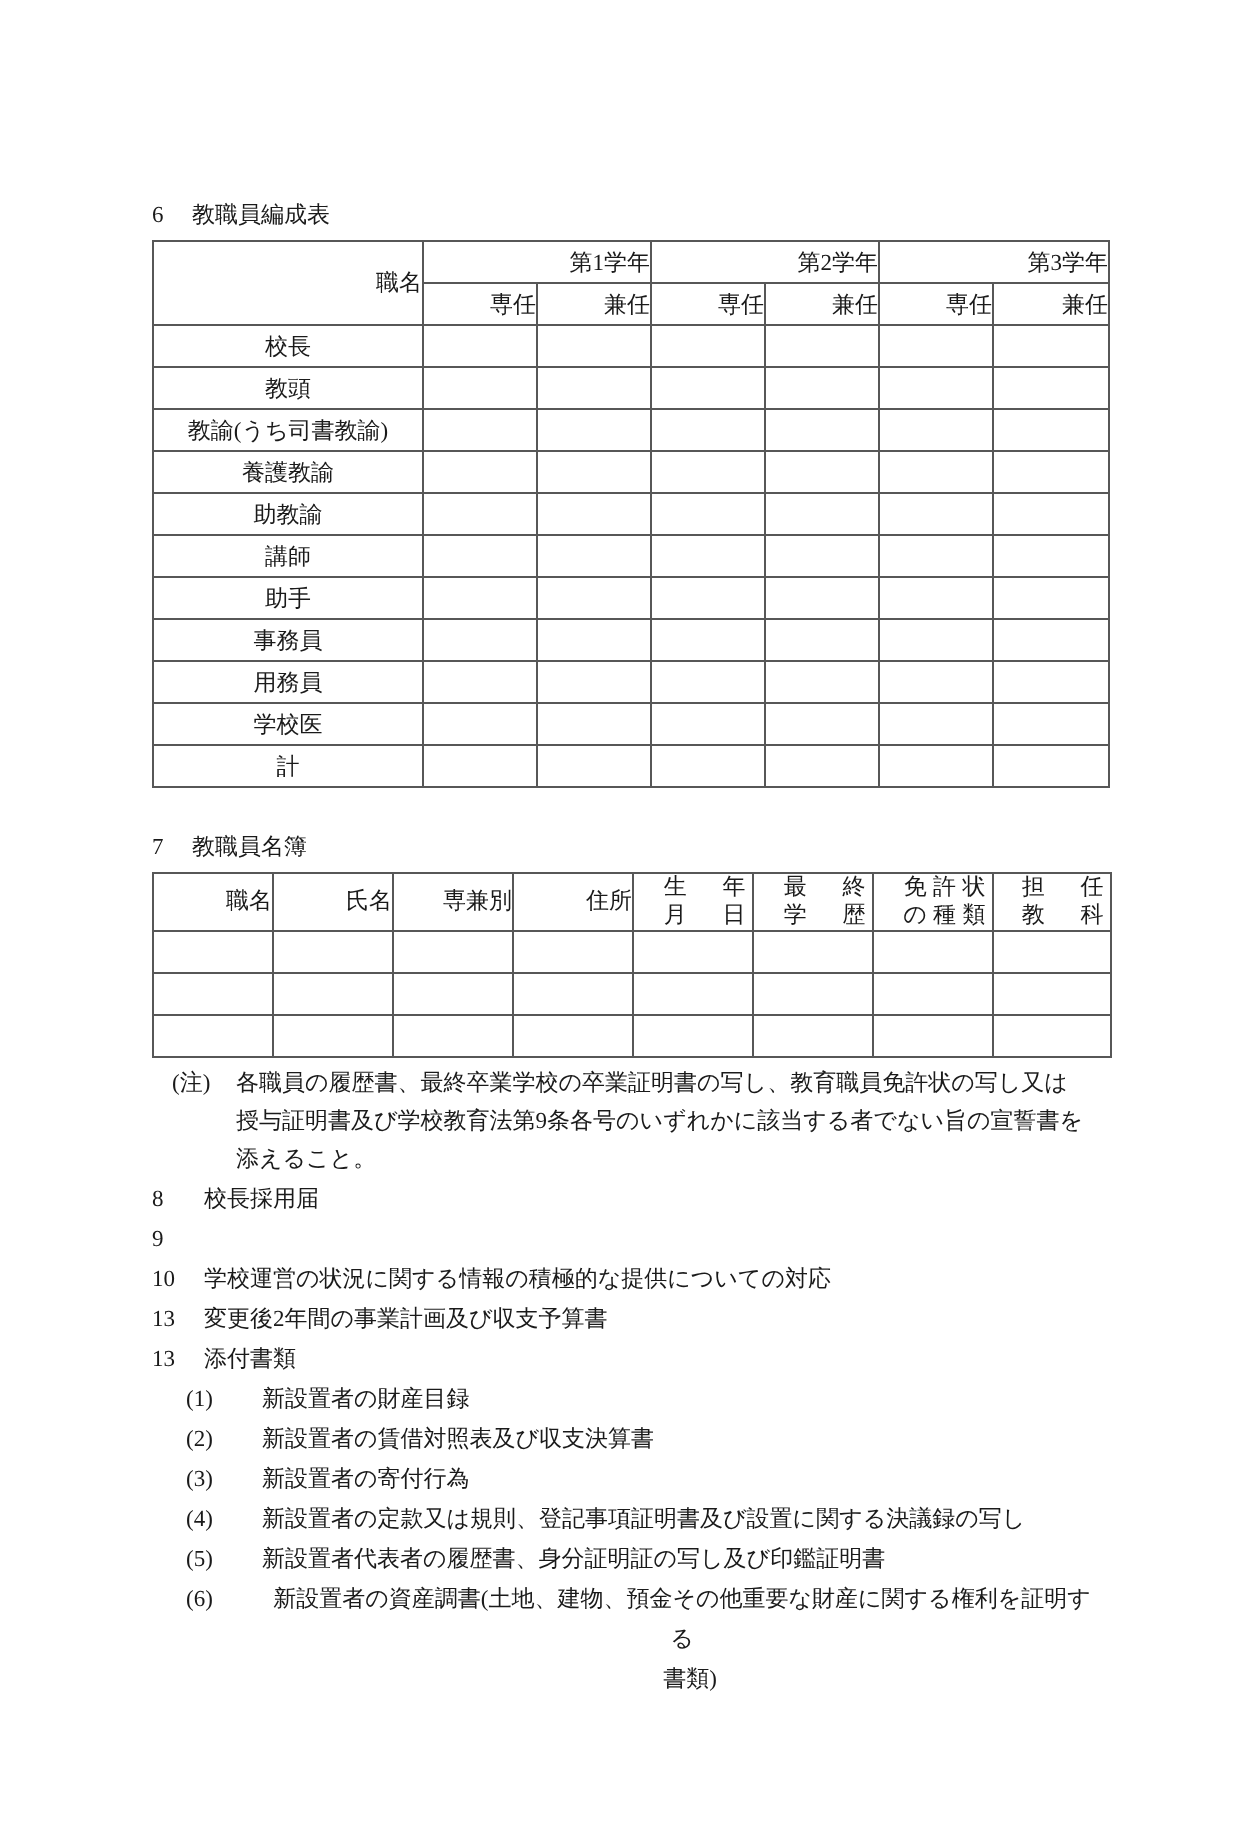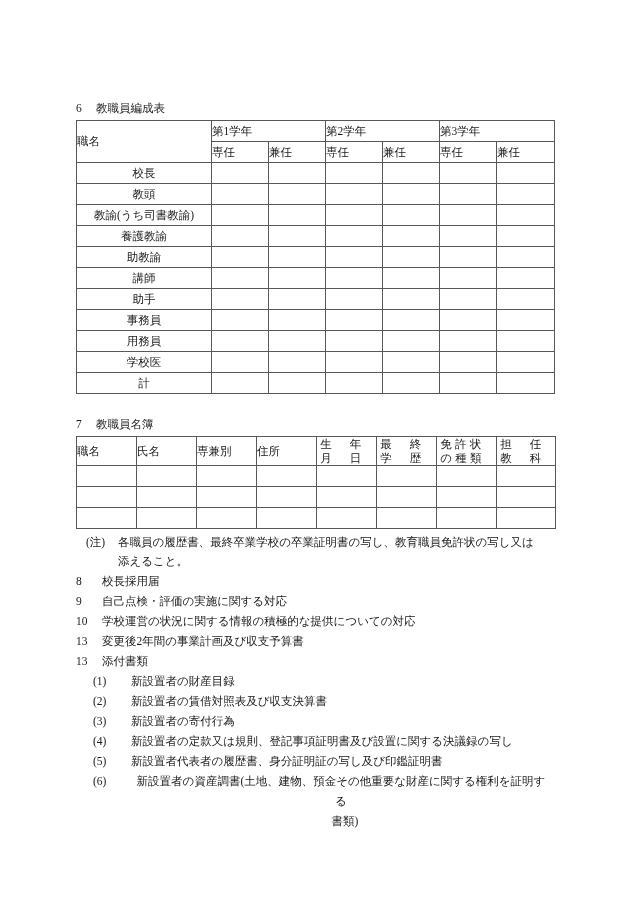--- a/index.html
+++ b/index.html
@@ -54,21 +54,21 @@
   }
   table.doc-table td,
   table.doc-table th {
     border: 1px solid #575757;
     padding: 0;
     font-weight: normal;
     height: 20px;
     vertical-align: middle;
   }
   table.doc-table th {
-    text-align: left;
+    text-align: right;
   }
   .cell-pad-left {
     padding-left: 5px;
     text-align: center;
   }
   .cell-total {
     text-align: center;
     padding-left: 34px;
   }
   .two-line {
@@ -370,32 +370,35 @@
         </tbody>
     </table>
 
     <div class="note">
       <div class="note-line">
         <span class="note-label">(注)</span>
         <span>各職員の履歴書、最終卒業学校の卒業証明書の写し、教育職員免許状の写し又は</span>
       </div>
       <div class="note-line">
         <span class="note-indent"></span>
+        <span>授与証明書及び学校教育法第9条各号のいずれかに該当する者でない旨の宣誓書を</span>
+      </div>
+      <div class="note-line">
+        <span class="note-indent"></span>
         <span>添えること。</span>
       </div>
     </div>
 
     <ol class="plain" id="numbered-items">
         <li class="list-item">
           <span class="num">8</span>
           <span class="txt">校長採用届</span>
         </li>
         <li class="list-item">
           <span class="num">9</span>
-          <span class="txt">自己点検・評価の実施に関する対応</span>
         </li>
         <li class="list-item">
           <span class="num">10</span>
           <span class="txt">学校運営の状況に関する情報の積極的な提供についての対応</span>
         </li>
         <li class="list-item">
           <span class="num">13</span>
           <span class="txt">変更後2年間の事業計画及び収支予算書</span>
         </li>
         <li class="list-item">

